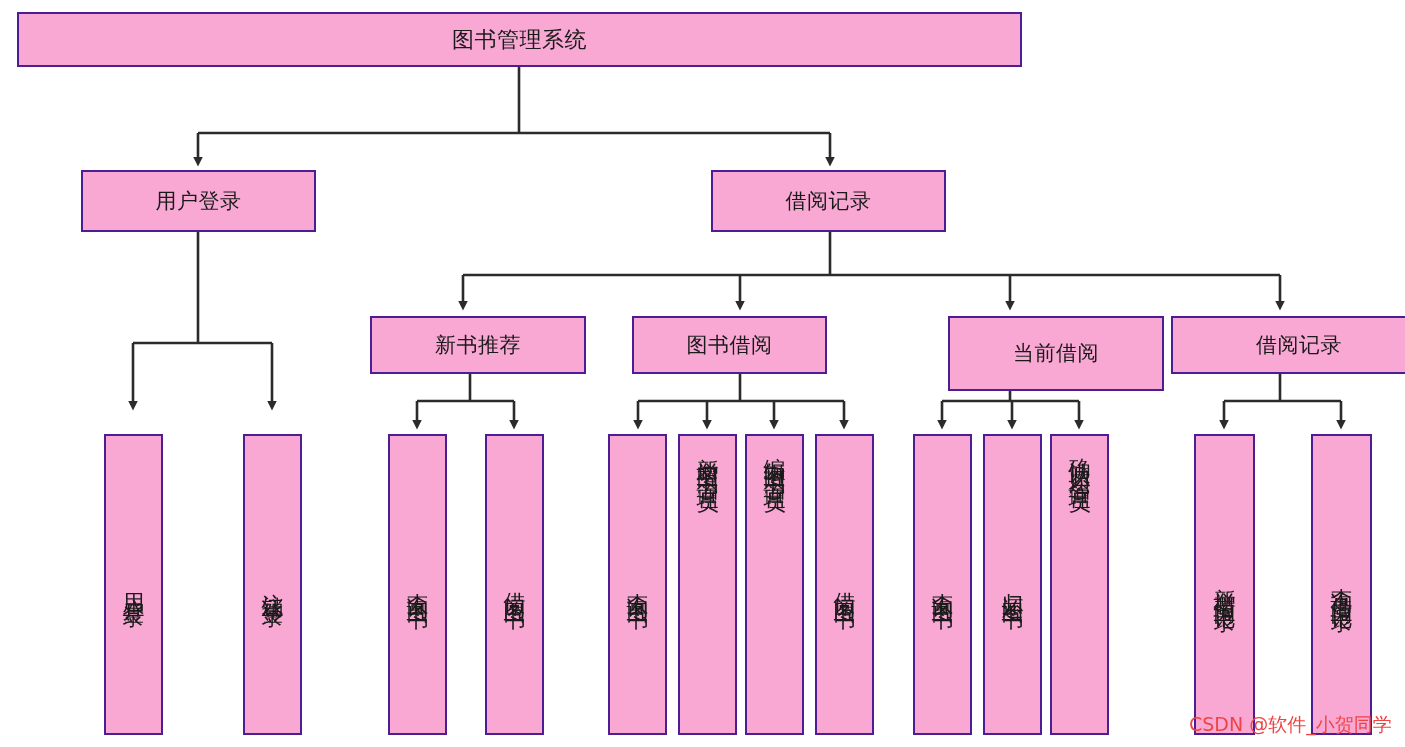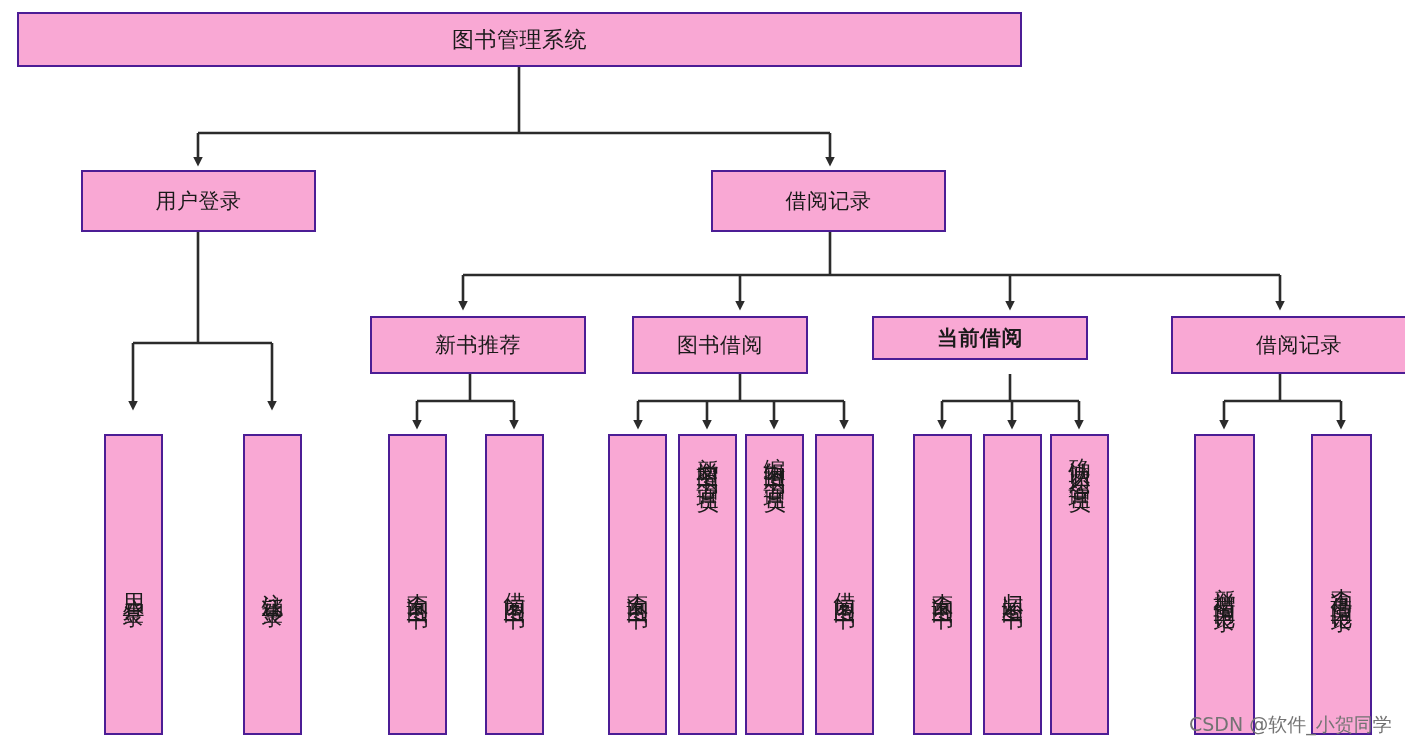--- a/index.html
+++ b/index.html
@@ -68,21 +68,21 @@
   }
   .node.vert.top .label {
     margin-top: 4px;
     margin-bottom: auto;
   }
   .watermark {
     position: absolute;
     left: 1189px;
     top: 712px;
     font-size: 19px;
-    color: #737373;
+    color: #ef4444;
     white-space: nowrap;
     font-family: "DejaVu Sans", "Liberation Sans", sans-serif;
   }
 </style>
 </head>
 <body>
 
 <div id="stage">
 
   <svg class="edges" viewBox="0 0 1405 747">
@@ -142,24 +142,24 @@
   <div class="node horiz" style="left:81px; top:170px; width:235px; height:62px;">
     <span class="label">用户登录</span>
   </div>
   <div class="node horiz" style="left:711px; top:170px; width:235px; height:62px;">
     <span class="label">借阅记录</span>
   </div>
 
   <div class="node horiz" style="left:370px; top:316px; width:216px; height:58px;">
     <span class="label">新书推荐</span>
   </div>
-  <div class="node horiz" style="left:632px; top:316px; width:176px; height:58px;">
+  <div class="node horiz" style="left:632px; top:316px; width:195px; height:58px;">
     <span class="label">图书借阅</span>
   </div>
-  <div class="node horiz" style="left:872px; top:316px; width:216px; height:44px;font-weight:bold;">
+  <div class="node horiz" style="left:948px; top:316px; width:216px; height:75px;">
     <span class="label">当前借阅</span>
   </div>
   <div class="node horiz" style="left:1171px; top:316px; width:256px; height:58px;">
     <span class="label">借阅记录</span>
   </div>
 
   <div class="node vert mid" style="left:104px; top:434px; width:59px; height:301px;">
     <span class="label">用户登录</span>
   </div>
   <div class="node vert mid" style="left:243px; top:434px; width:59px; height:301px;">

